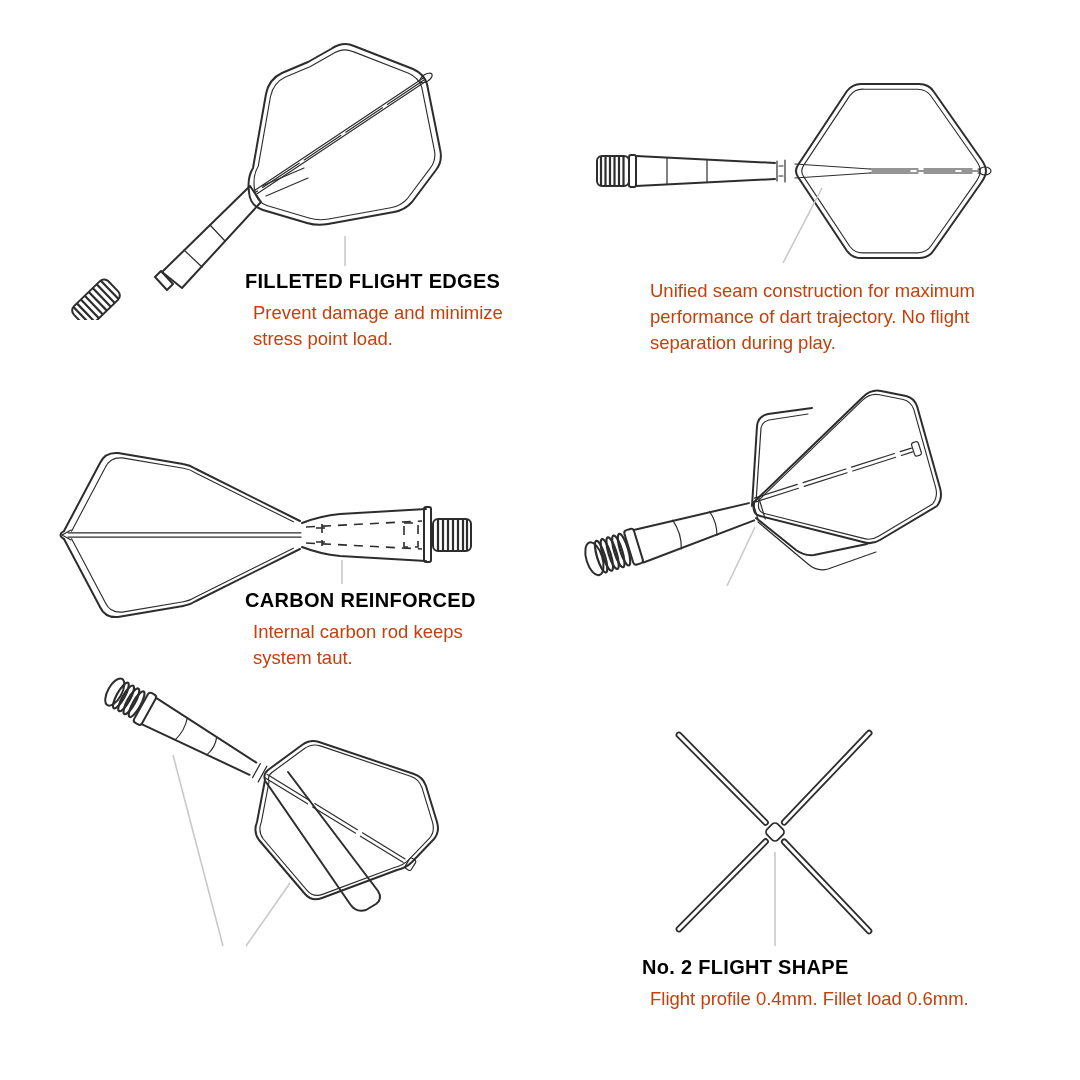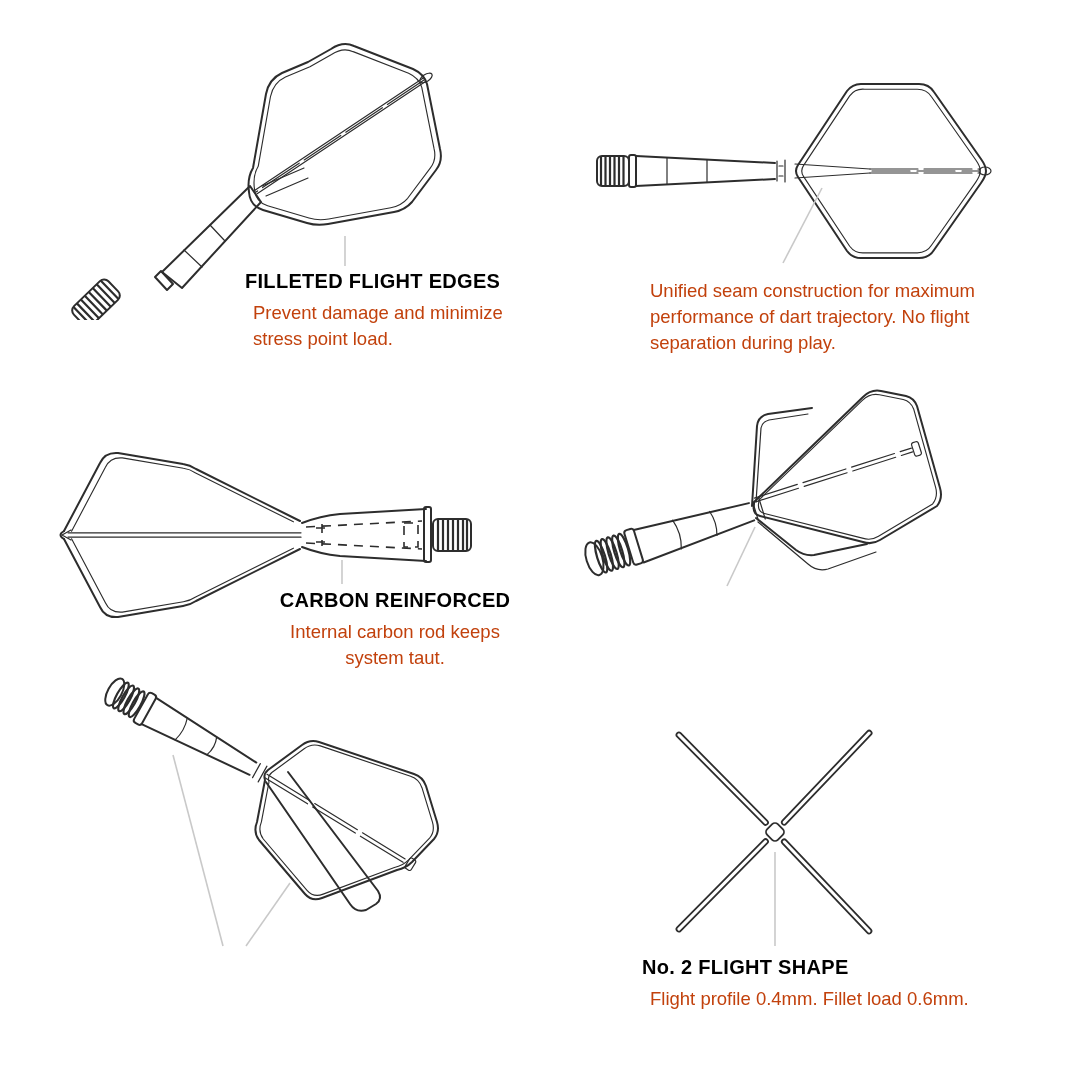--- a/index.html
+++ b/index.html
@@ -117,21 +117,21 @@
       <path class="dash" d="M 282 104 L 282 126"></path>
       <path class="dash" d="M 276 108 L 290 108 M 276 122 L 290 122"></path>
       <rect class="dash" x="364" y="103" width="14" height="24"></rect>
     </g>
     <g transform="translate(412,115)">
       <rect class="thread" x="-19" y="-16" width="38" height="32" rx="5"></rect>
       <path class="ridge" d="M -14 -16 L -14 16 M -9 -16 L -9 16 M -4 -16 L -4 16 M 1 -16 L 1 16 M 6 -16 L 6 16 M 11 -16 L 11 16 M 15 -16 L 15 16"></path>
     </g>
     <line class="leader" x1="302" y1="140" x2="302" y2="164"></line>
   </svg>
-  <div class="label" style="left:245px;top:589px;width:300px;text-align:center;">
+  <div class="label" style="left:245px;top:589px;width:300px;">
     <h3 class="feature-title">CARBON REINFORCED</h3>
     <p class="feature-desc">Internal carbon rod keeps
 system taut.</p>
   </div>
 
   <svg class="illus" style="left:580px;top:370px;" width="440" height="260" viewBox="0 0 440 260">
     <g transform="rotate(-17 30 185)">
       <ellipse class="ln" cx="14" cy="184" rx="8" ry="17"></ellipse>
       <ellipse class="ridge" cx="21" cy="184" rx="4" ry="16.5"></ellipse>
       <ellipse class="ridge" cx="27" cy="184" rx="4" ry="16.5"></ellipse>

